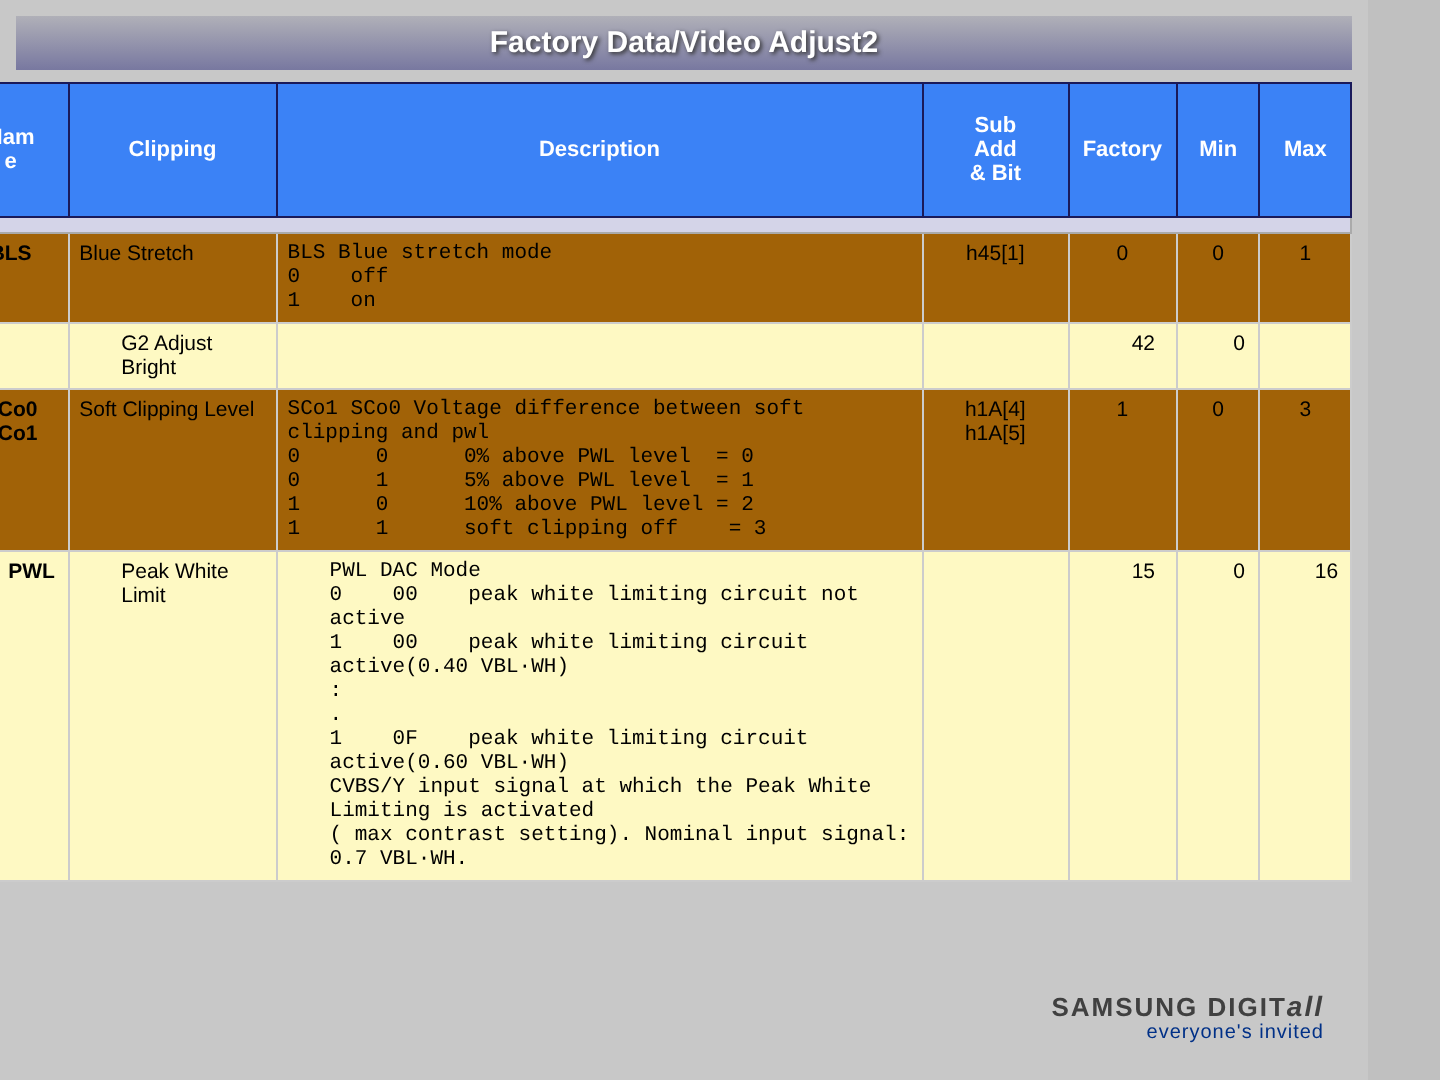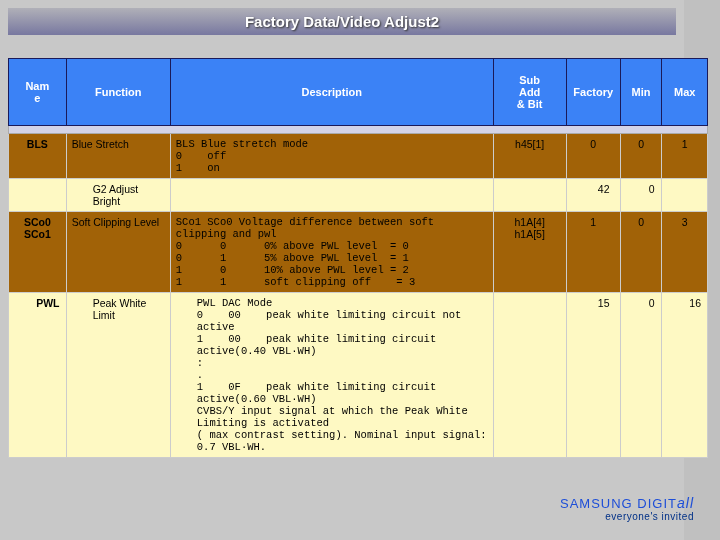--- a/index.html
+++ b/index.html
@@ -10,23 +10,22 @@
       font-family: Arial, sans-serif;
       font-size: 11px;
       overflow: hidden;
     }
     .page-wrapper {
       width: 684px;
       height: 540px;
       background: #c8c8c8;
       display: flex;
       flex-direction: column;
-      align-items: flex-start;
+      align-items: flex-end;
       padding: 8px;
-      gap: 17px;
     }
     .title-bar {
       width: 100%;
       background: linear-gradient(to bottom, #b0b0b8, #7878a0);
       text-align: center;
       padding: 5px 0;
       margin-bottom: 6px;
     }
     .title-bar span {
       color: white;
@@ -77,43 +76,43 @@
     .samsung-logo {
       position: absolute;
       bottom: 10px;
       right: 14px;
       display: flex;
       flex-direction: column;
       align-items: flex-end;
     }
     .samsung-text {
       font-size: 13px;
-      font-weight: normal;
-      color: #1d4ed8;
+      font-weight: bold;
+      color: #404040;
       letter-spacing: 1px;
     }
     .samsung-sub {
       font-size: 10px;
       color: #003087;
       letter-spacing: 0.5px;
     }
   </style>
 </head>
 <body>
 
 <div class="page-wrapper">
   <div class="title-bar">
     <span>Factory Data/Video Adjust2</span>
   </div>
 
   <table class="main-table">
     <thead>
       <tr class="header-row">
         <th>Nam<br>e</th>
-        <th>Function</th>
+        <th>Clipping</th>
         <th>Description</th>
         <th>Sub<br>Add<br>&amp; Bit</th>
         <th>Factory</th>
         <th>Min</th>
         <th>Max</th>
       </tr>
       <tr class="subheader-row">
         <td colspan="7"></td>
       </tr>
     </thead>

